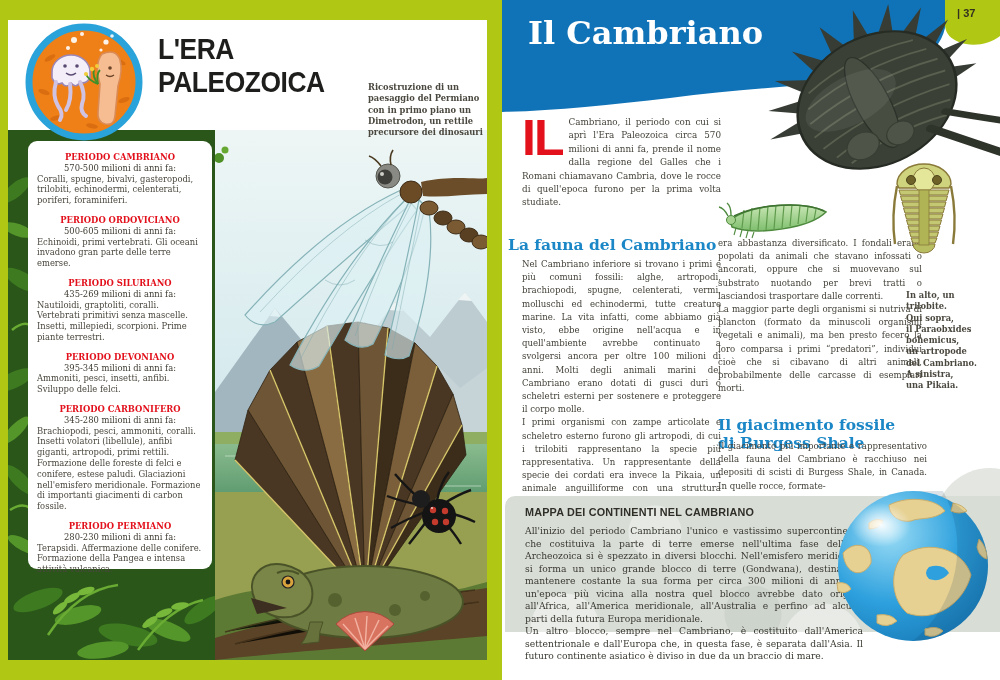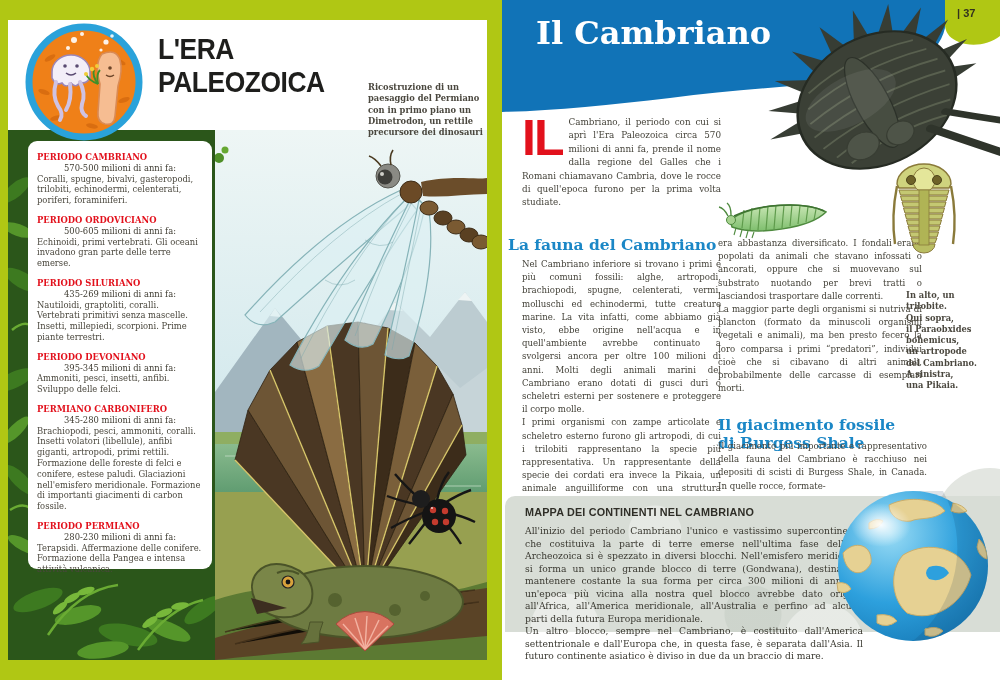--- a/index.html
+++ b/index.html
@@ -12,28 +12,28 @@
   .era-title{left:158px;top:32px;font-family:"Liberation Sans",sans-serif;font-weight:bold;
              font-size:30px;line-height:33px;color:#1e1e1c;letter-spacing:-.5px;
              transform:scaleX(.88);transform-origin:left top;white-space:pre-line;z-index:6;}
   .left-caption{left:368px;top:82px;width:118px;font-size:8.3px;line-height:11.3px;font-weight:bold;
                 color:#4a473e;white-space:pre-line;z-index:6;}
   .foliage-wrap{left:8px;top:130px;width:207px;height:530px;}
   .scene-wrap{left:215px;top:130px;width:272px;height:530px;}
   .periods-panel{left:28px;top:141px;width:184px;height:428px;background:#ffffff;border-radius:9px;
                  padding:11px 9px;box-sizing:border-box;z-index:5;}
   .period{margin-bottom:9px;}
-  .period-name{color:#e2111c;font-weight:bold;font-size:8.4px;line-height:10.8px;}
+  .period-name{color:#e2111c;font-weight:bold;font-size:8.4px;line-height:10.8px;text-align:center;}
   .period-range{font-weight:normal;font-size:8.4px;line-height:10.8px;color:#3e3b31;text-align:center;}
   .period-desc{font-size:8.4px;line-height:10.8px;color:#4a473d;}
   
   .right-page{left:502px;top:0;width:498px;height:680px;background:#ffffff;}
   .right-page .abs{position:absolute;}
   .banner{left:0;top:0;width:443px;height:125px;z-index:1;}
-  .banner-title{left:34px;top:14px;font-weight:bold;font-size:32px;color:#ffffff;z-index:2;}
+  .banner-title{left:26px;top:14px;font-weight:bold;font-size:32px;color:#ffffff;z-index:2;}
   .page-tab{left:443px;top:0;width:55px;height:50px;z-index:1;}
   .page-number{left:455px;top:7px;font-family:"Liberation Sans",sans-serif;font-weight:bold;
                font-size:11px;color:#33321f;z-index:2;}
   .trilobite-photo{left:253px;top:0;width:245px;height:215px;z-index:3;}
   .pikaia-img{left:216px;top:192px;width:118px;height:52px;z-index:3;}
   .trilo-draw{left:383px;top:158px;width:78px;height:100px;z-index:3;}
   .intro{left:20px;top:116px;width:199px;font-size:8.8px;line-height:13.4px;text-align:justify;z-index:2;}
   .dropcap{float:left;font-family:"Liberation Sans",sans-serif;font-weight:bold;font-size:50px;
            line-height:40px;color:#e2111c;letter-spacing:-2px;margin:2px 6px 9px 0;}
   .h-blue{font-weight:bold;font-size:15.5px;line-height:18px;color:#1b87c6;}
@@ -248,21 +248,21 @@
       <div class="period-name">PERIODO SILURIANO</div>
       <div class="period-range">435-269 milioni di anni fa:</div>
       <div class="period-desc">Nautiloidi, graptoliti, coralli. Vertebrati primitivi senza mascelle. Insetti, millepiedi, scorpioni. Prime piante terrestri.</div>
     </div>
     <div class="period">
       <div class="period-name">PERIODO DEVONIANO</div>
       <div class="period-range">395-345 milioni di anni fa:</div>
       <div class="period-desc">Ammoniti, pesci, insetti, anfibi. Sviluppo delle felci.</div>
     </div>
     <div class="period">
-      <div class="period-name">PERMIANO CARBONIFERO</div>
+      <div class="period-name">PERIODO CARBONIFERO</div>
       <div class="period-range">345-280 milioni di anni fa:</div>
       <div class="period-desc">Brachiopodi, pesci, ammoniti, coralli. Insetti volatori (libellule), anfibi giganti, artropodi, primi rettili. Formazione delle foreste di felci e conifere, estese paludi. Glaciazioni nell'emisfero meridionale. Formazione di importanti giacimenti di carbon fossile.</div>
     </div>
     <div class="period">
       <div class="period-name">PERIODO PERMIANO</div>
       <div class="period-range">280-230 milioni di anni fa:</div>
       <div class="period-desc">Terapsidi. Affermazione delle conifere. Formazione della Pangea e intensa attività vulcanica.</div>
     </div>
   </div>
 

